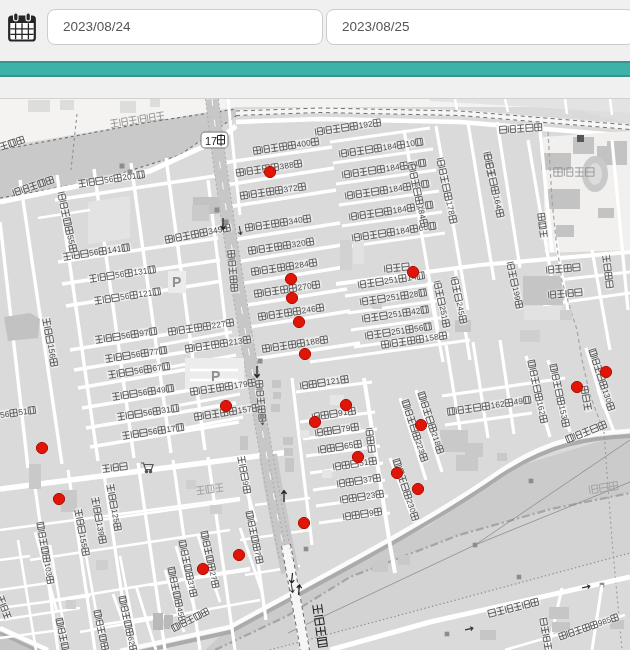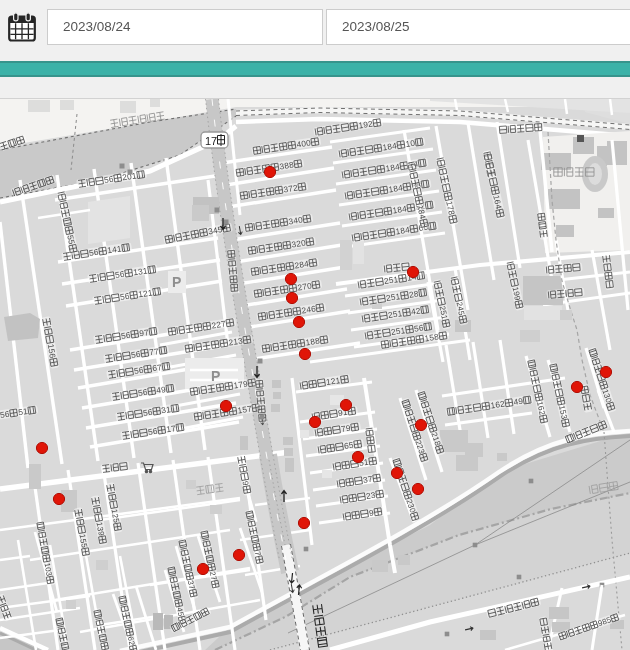--- a/index.html
+++ b/index.html
@@ -1,16 +1,16 @@
 <!DOCTYPE html>
 <html><head><meta charset="utf-8"><style>
 *{margin:0;padding:0;box-sizing:border-box}
 body{width:630px;height:650px;position:relative;background:#ededed;font-family:"Liberation Sans",sans-serif;overflow:hidden}
 .hdr{position:absolute;left:0;top:0;width:630px;height:61px;background:#f0f0f0}
-.inp{position:absolute;top:9px;height:36px;background:#fff;border:1px solid #ccc;border-radius:0;font-size:13.5px;color:#555;line-height:34px;padding-left:15px}
+.inp{position:absolute;top:9px;height:36px;background:#fff;border:1px solid #ccc;border-radius:8px;font-size:13.5px;color:#555;line-height:34px;padding-left:15px}
 .teal{position:absolute;left:0;top:61px;width:630px;height:16px;background:#3cb2a8;border-top:2px solid #37948c;border-bottom:2px solid #37948c}
 .strip{position:absolute;left:0;top:77px;width:630px;height:22px;background:#f0f0f0;border-bottom:1px solid #d2d2d2}
 </style></head><body>
 <div class="hdr">
 <svg width="28" height="30" style="position:absolute;left:8px;top:12px" viewBox="0 0 28 30">
 <rect x="1.2" y="4.5" width="25.6" height="24" rx="2.6" fill="#fff" stroke="#262626" stroke-width="2.2"></rect>
 <path d="M3.8 4.5 H24.2 Q27 4.5 27 7.1 V11 H1 V7.1 Q1 4.5 3.8 4.5 Z" fill="#262626"></path>
 <rect x="5.6" y="0.8" width="4.4" height="8" rx="2.1" fill="#262626" stroke="#f0f0f0" stroke-width="1.2"></rect>
 <rect x="18" y="0.8" width="4.4" height="8" rx="2.1" fill="#262626" stroke="#f0f0f0" stroke-width="1.2"></rect>
 <path d="M2.4 16.9H25.6 M2.4 22.4H25.6 M7.6 11.2V27.3 M14 11.2V27.3 M20.4 11.2V27.3" stroke="#262626" stroke-width="1.3" fill="none"></path>

